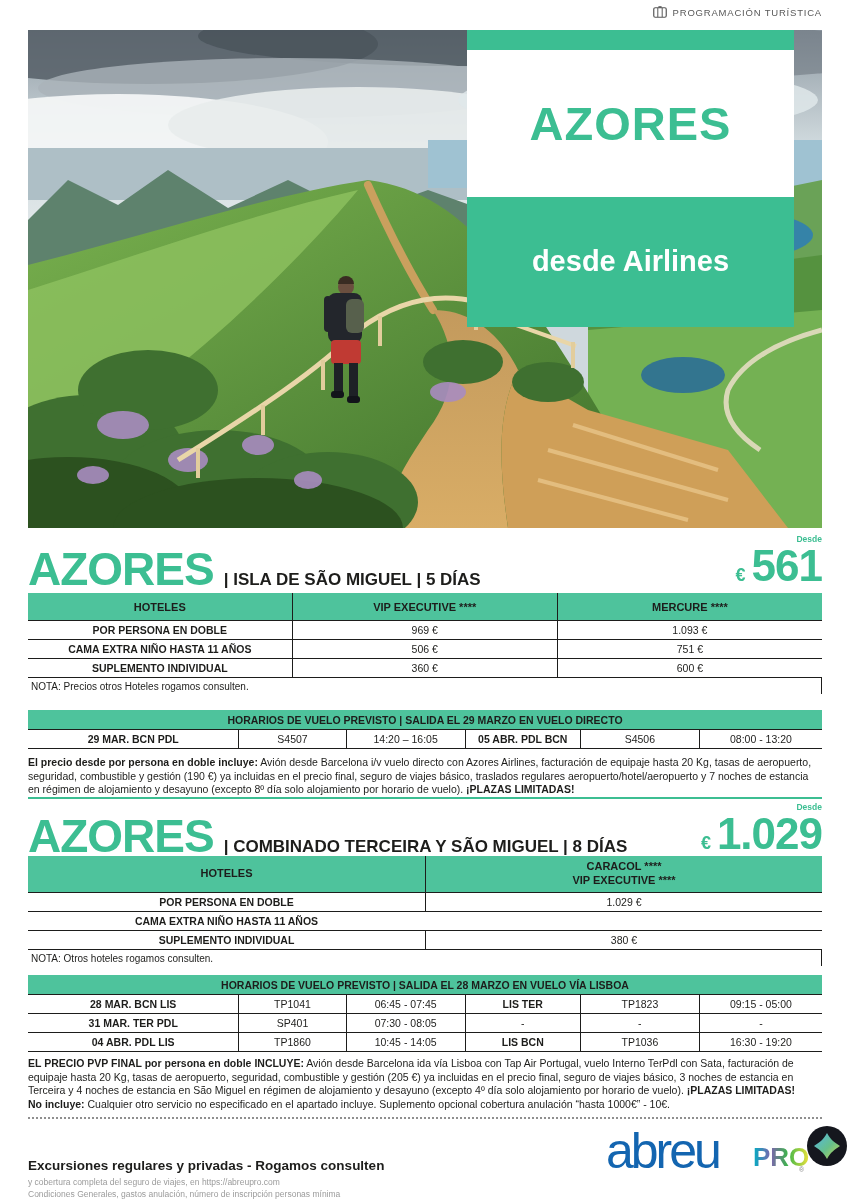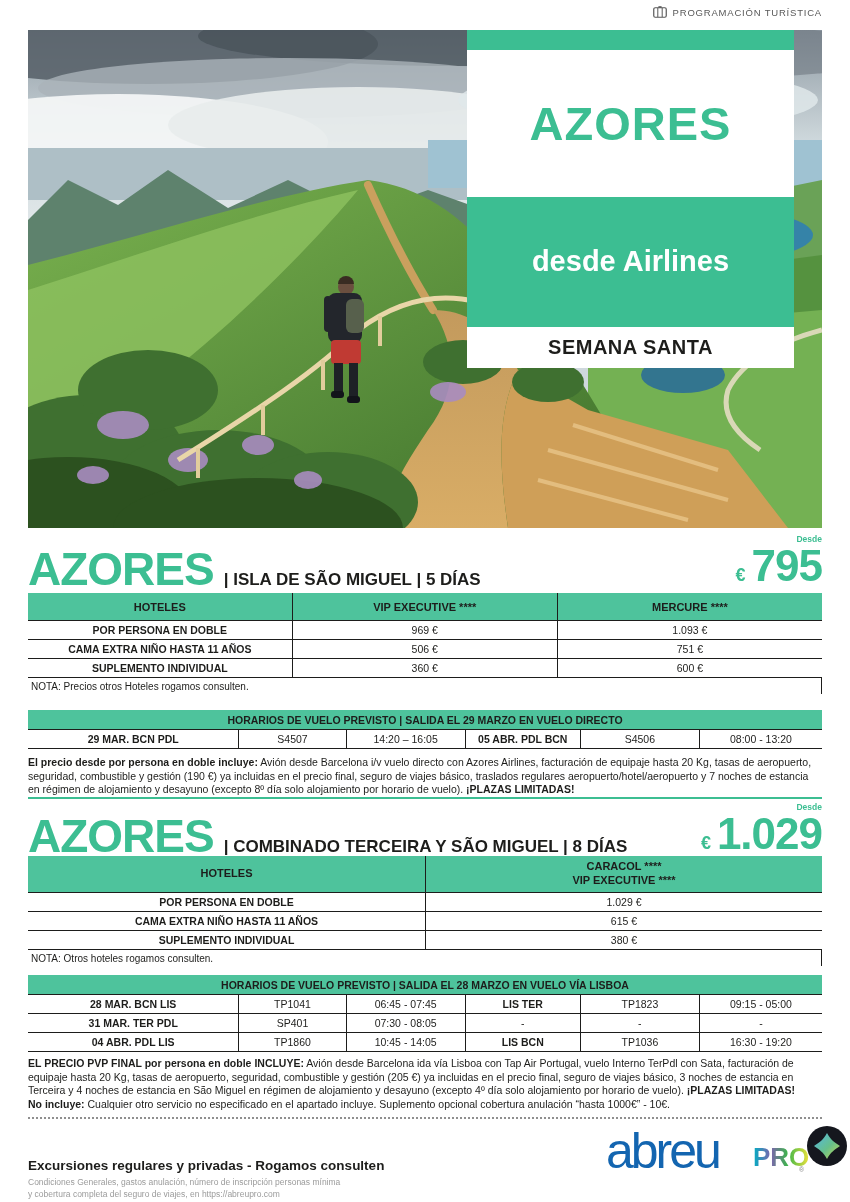--- a/index.html
+++ b/index.html
@@ -186,33 +186,32 @@
   </svg>
 
   <div class="card">
     <div class="card-band"></div>
     <div class="card-title-sec">
       <div class="card-title">AZORES</div>
     </div>
     <div class="card-mid">
       <div>desde Airlines</div>
     </div>
-    <div class="card-banner">SEMANA SANTA</div>
   </div>
 </div>
 
 <div class="abs sechead" id="sechead1">
   <span class="sec-title">AZORES</span>
   <span class="sec-sub">| ISLA DE SÃO MIGUEL | 5 DÍAS</span>
 </div>
 <div class="abs price" id="price1">
   <div class="desde">Desde</div>
   <div class="row">
     <span class="eur">€</span>
-    <span class="num">795</span>
+    <span class="num">561</span>
   </div>
 </div>
 
 <div class="abs tbl" id="table1">
   <div class="hdr3">
     <div>HOTELES</div>
     <div>VIP EXECUTIVE ****</div>
     <div>MERCURE ****</div>
   </div>
   <div class="row3">
@@ -270,21 +269,20 @@
       <div>CARACOL ****</div>
       <div>VIP EXECUTIVE ****</div>
     </div>
   </div>
   <div class="row2">
     <div class="lbl">POR PERSONA EN DOBLE</div>
     <div>1.029 €</div>
   </div>
   <div class="row2">
     <div class="lbl">CAMA EXTRA NIÑO HASTA 11 AÑOS</div>
-    <div>615 €</div>
   </div>
   <div class="row2 last">
     <div class="lbl">SUPLEMENTO INDIVIDUAL</div>
     <div>380 €</div>
   </div>
   <div class="nota">NOTA: Otros hoteles rogamos consulten.</div>
 </div>
 
 <div class="abs tbl" id="flight2">
   <div class="fhdr">HORARIOS DE VUELO PREVISTO | SALIDA EL 28 MARZO EN VUELO VÍA LISBOA</div>
@@ -317,22 +315,22 @@
 <div class="abs para" id="para2">
   <b>EL PRECIO PVP FINAL por persona en doble INCLUYE:</b><span> Avión desde Barcelona ida vía Lisboa con Tap Air Portugal, vuelo Interno TerPdl con Sata, facturación de equipaje hasta 20 Kg, tasas de aeropuerto, seguridad, combustible y gestión (205 €) ya incluidas en el precio final, seguro de viajes básico, 3 noches de estancia en Terceira y 4 noches de estancia en São Miguel en régimen de alojamiento y desayuno (excepto 4º día solo alojamiento por horario de vuelo). </span><b>¡PLAZAS LIMITADAS!</b><br>
   <b>No incluye:</b><span> Cualquier otro servicio no especificado en el apartado incluye. Suplemento opcional cobertura anulación “hasta 1000€” - 10€.</span>
 </div>
 
 <div class="abs" id="div-dot"></div>
 
 <div class="abs" id="foot">
   <div class="f-bold">Excursiones regulares y privadas - Rogamos consulten</div>
   <div class="f-small">
+    <div>y cobertura completa del seguro de viajes, en https://abreupro.com</div>
     <div>Condiciones Generales, gastos anulación, número de inscripción personas mínima</div>
-    <div>y cobertura completa del seguro de viajes, en https://abreupro.com</div>
   </div>
   <div class="f-bold f-bold2">Información y reservas en su Agencia de Viajes, su partner de confianza</div>
 </div>
 
 <div class="abs" id="abreu">abreu</div>
 <div class="abs" id="pro">PRO</div>
 <div class="abs" id="reg">®</div>
 <svg class="abs" id="probadge" viewBox="0 0 42 42">
   <defs>
     <linearGradient id="starbadge" x1="0" y1="0" x2="1" y2="1">

